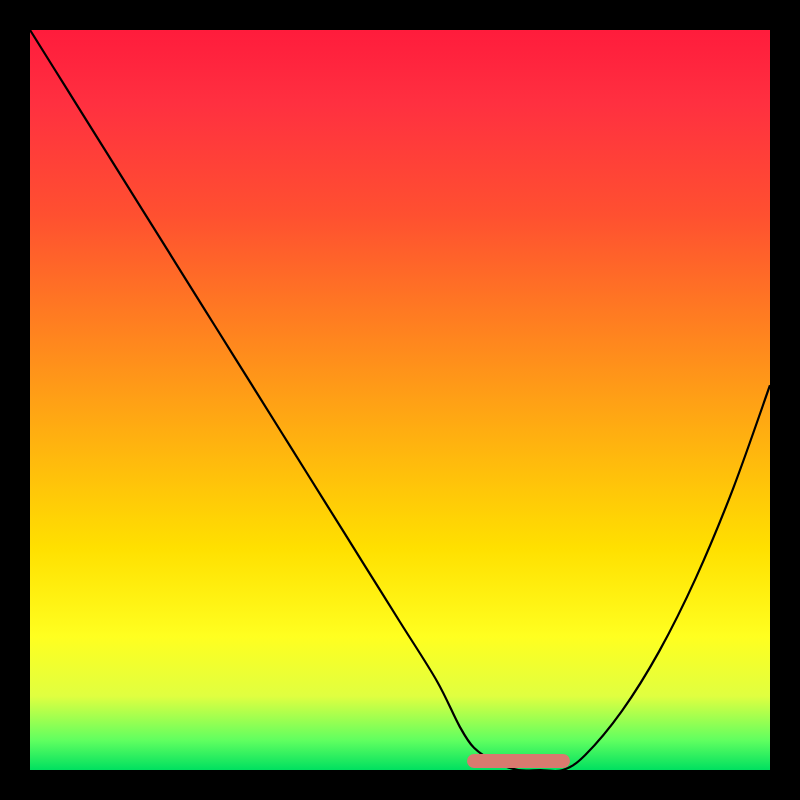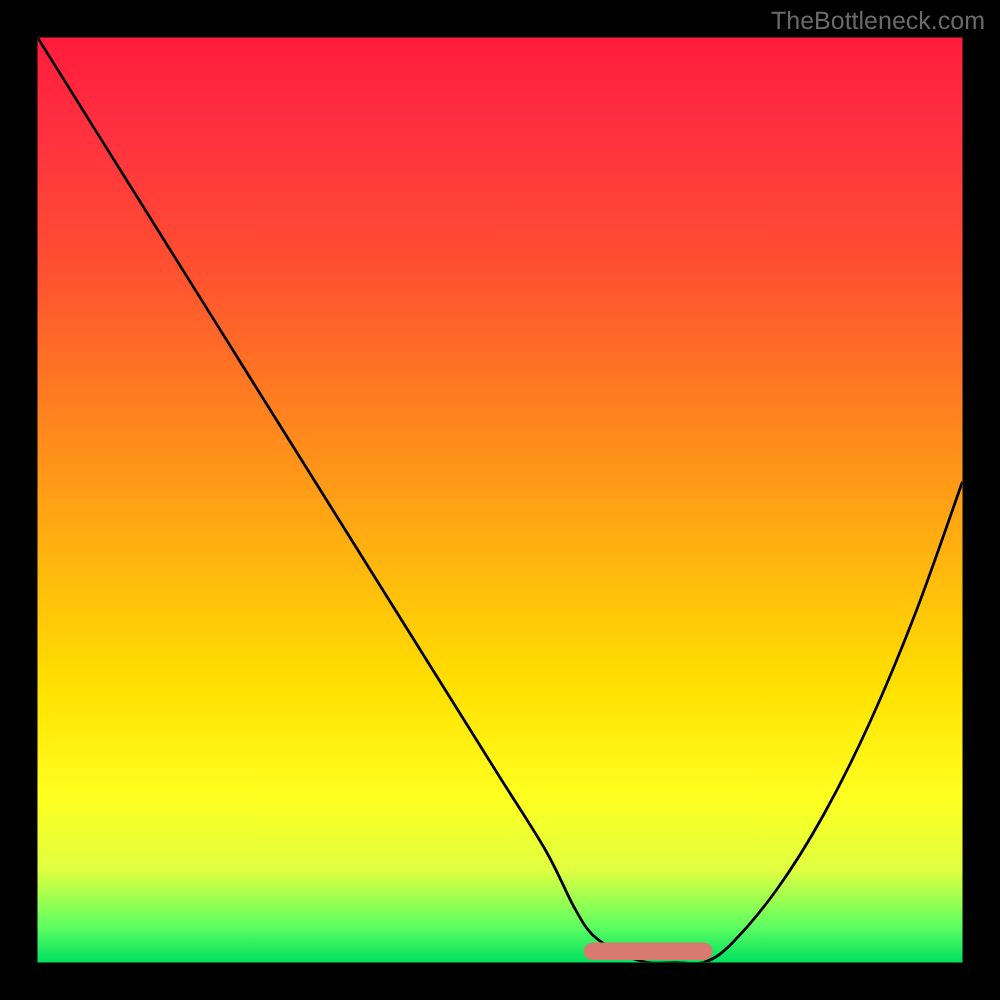--- a/index.html
+++ b/index.html
@@ -42,20 +42,19 @@
     background: #d87a6f;
     border-radius: 8px;
     height: 14px;
     z-index: 5;
   }
 </style>
 </head>
 <body>
 
 <div class="container">
-  <div class="watermark">TheBottleneck.com</div>
   <div class="plot-area">
     <svg class="curve" viewBox="0 0 740 740" preserveAspectRatio="none">
       <path id="curve-path" fill="none" stroke="#000" stroke-width="2.2" d="M0,0 C6.166666666666667,9.866666666666655 24.666666666666664,39.4666666666666 37,59.19999999999993 C49.333333333333336,78.93333333333327 61.666666666666664,98.66666666666663 74,118.39999999999998 C86.33333333333333,138.13333333333333 98.66666666666667,157.8666666666667 111,177.60000000000002 C123.33333333333333,197.33333333333334 135.66666666666666,217.06666666666663 148,236.79999999999995 C160.33333333333334,256.5333333333333 172.66666666666666,276.26666666666665 185,296 C197.33333333333334,315.73333333333335 209.66666666666666,335.46666666666664 222,355.2 C234.33333333333334,374.93333333333334 246.66666666666666,394.66666666666663 259,414.4 C271.3333333333333,434.1333333333333 283.6666666666667,453.8666666666667 296,473.6 C308.3333333333333,493.33333333333337 320.6666666666667,513.0666666666666 333,532.8 C345.3333333333333,552.5333333333333 357.66666666666663,572.2666666666667 370,592 C382.33333333333337,611.7333333333333 397.1333333333334,633.9333333333334 407.00000000000006,651.2 C416.86666666666673,668.4666666666667 423.0333333333333,684.5 429.2,695.6 C435.3666666666667,706.7 437.8333333333333,711.6333333333333 444,717.8 C450.1666666666667,723.9666666666666 458.79999999999995,728.9 466.2,732.6 C473.6,736.3000000000001 481.00000000000006,738.7666666666667 488.40000000000003,740 C495.8,741.2333333333333 503.2,740 510.59999999999997,740 C518,740 525.4,742.4666666666667 532.8,740 C540.1999999999999,737.5333333333333 545.1333333333333,735.0666666666667 555,725.2 C564.8666666666667,715.3333333333334 579.6666666666666,698.0666666666666 592,680.8 C604.3333333333334,663.5333333333333 616.6666666666666,643.8 629,621.6 C641.3333333333334,599.4000000000001 653.6666666666666,574.7333333333333 666,547.6 C678.3333333333334,520.4666666666667 690.6666666666666,490.8666666666667 703,458.8 C715.3333333333334,426.73333333333335 733.8333333333334,372.46666666666664 740,355.2"></path>
     </svg>
     <div id="opt-marker" class="marker" style="left: 436.6px; width: 103.6px; bottom: 2px; background: rgb(216, 122, 111);"></div>
   </div>
 </div>
 
 </body></html>

